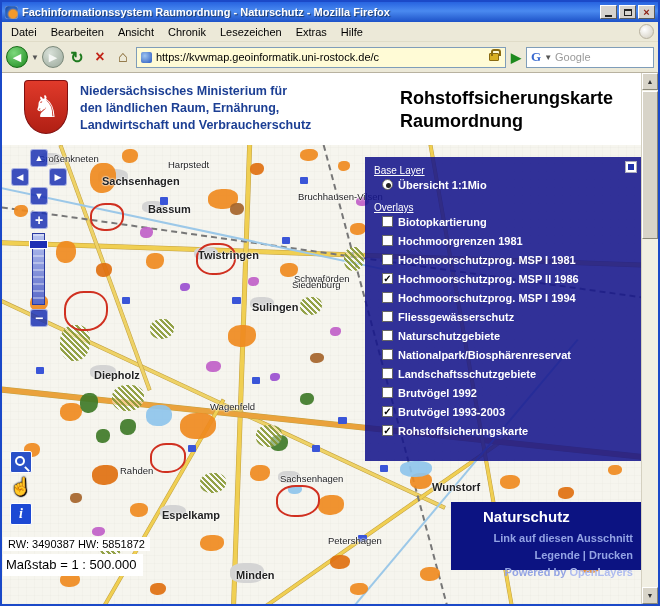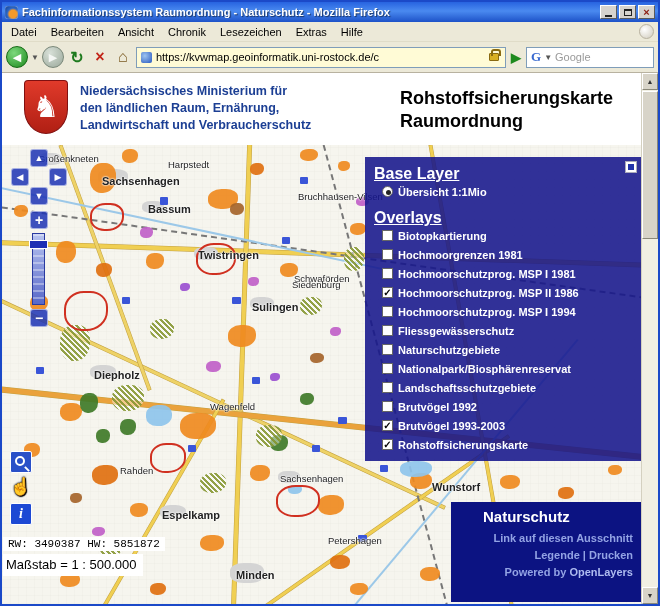--- a/index.html
+++ b/index.html
@@ -76,36 +76,36 @@
   .zoom-handle { position:absolute; left:-4px; top:6px; width:19px; height:9px; background:#1d2fb4; border:1px solid #fff; }
 
   
   .tool { position:absolute; width:22px; height:22px; display:flex; align-items:center; justify-content:center; z-index:6; }
   .tool.zoombox { left:8px; top:306px; background:#2950c8; border:1px solid #fff; border-radius:2px; }
   .mag { width:10px; height:10px; border:2px solid #fff; border-radius:50%; position:relative; margin:-3px 0 0 -3px; }
   .mag::after { content:""; position:absolute; width:2px; height:6px; background:#fff; transform:rotate(-45deg); left:9px; top:8px; }
   .tool.hand { left:8px; top:330px; font-size:17px; color:#fff; text-shadow:0 0 2px #000,0 0 2px #000,1px 1px 1px #000; }
   .tool.info { left:8px; top:358px; background:#1d49d4; border:1px solid #fff; border-radius:2px; color:#fff; font:italic bold 14px "Liberation Serif",serif; }
 
-  .coords { position:absolute; left:1px; top:392px; background:#fff; font-size:11px; color:#000; padding:1px 5px; z-index:7;font-family:Liberation Mono, monospace; }
+  .coords { position:absolute; left:1px; top:392px; background:#fff; font-size:11px; color:#000; padding:1px 5px; z-index:7; }
   .scale { position:absolute; left:1px; top:409px; background:#fff; font-size:13px; color:#000; padding:3px 7px 4px 3px; z-index:7; }
 
   
   .layerswitcher { position:absolute; top:12px; right:0; width:276px; height:304px; background:rgba(22,22,140,.88); z-index:10; padding:7px 2px 4px 9px; color:#fff; }
   .ls-min { position:absolute; top:4px; right:4px; width:12px; height:12px; background:#fff; border:1px solid #aab; display:flex; align-items:center; justify-content:center; }
   .ls-min::after { content:""; width:6px; height:6px; background:#2233aa; }
-  .ls-heading { font-size:16px; font-weight:bold; text-decoration:underline; margin:1px 0 3px 0; }
+  .ls-heading { font-size:10px; font-weight:normal; text-decoration:underline; margin:1px 0 3px 0; }
   .ls-heading.overlays { margin-top:4px; }
   .ls-row { display:flex; align-items:flex-start; gap:5px; height:19px; padding-left:8px; font-size:11px; font-weight:bold; white-space:nowrap; }
   .checkbox { width:11px; height:11px; background:#fff; border:1px solid #666; flex:none; font-size:10px; line-height:9px; color:#000; text-align:center; font-weight:bold; }
   .radio { width:11px; height:11px; border-radius:50%; background:#fff; border:1px solid #666; position:relative; flex:none; }
   .radio.checked::after { content:""; position:absolute; left:2.5px; top:2.5px; width:5px; height:5px; border-radius:50%; background:#222; }
 
   
-  .footer-panel { position:absolute; right:0; top:357px; width:190px; height:100px; background:#0c1382; z-index:9; padding:6px 8px 4px 8px; }
+  .footer-panel { position:absolute; right:0; top:357px; width:190px; height:68px; background:#0c1382; z-index:9; padding:6px 8px 4px 8px; }
   .fp-title { color:#fff; font-size:15px; font-weight:bold; padding-left:24px; margin-bottom:5px; }
   .fp-links { text-align:right; color:#93a3e4; font-size:11px; font-weight:bold; line-height:17px; }
   .fp-links a { color:#93a3e4; text-decoration:none; cursor:pointer; }
   .fp-links .powered a { color:#aebbf0; }
 
   
   .scrollbar { width:17px; background:#f1efe3; position:relative; border-left:1px solid #d4d0c0; flex:none; }
   .sb-btn { position:absolute; left:0; width:100%; height:17px; background:#d8d4c8; border:1px solid; border-color:#fff #8a8878 #8a8878 #fff; display:flex; align-items:center; justify-content:center; font-size:7px; color:#333; }
   .sb-btn.up { top:0; } .sb-btn.down { bottom:0; }
   .sb-thumb { position:absolute; left:0; top:18px; width:100%; height:148px; background:#d8d4c8; border:1px solid; border-color:#fff #8a8878 #8a8878 #fff; }

